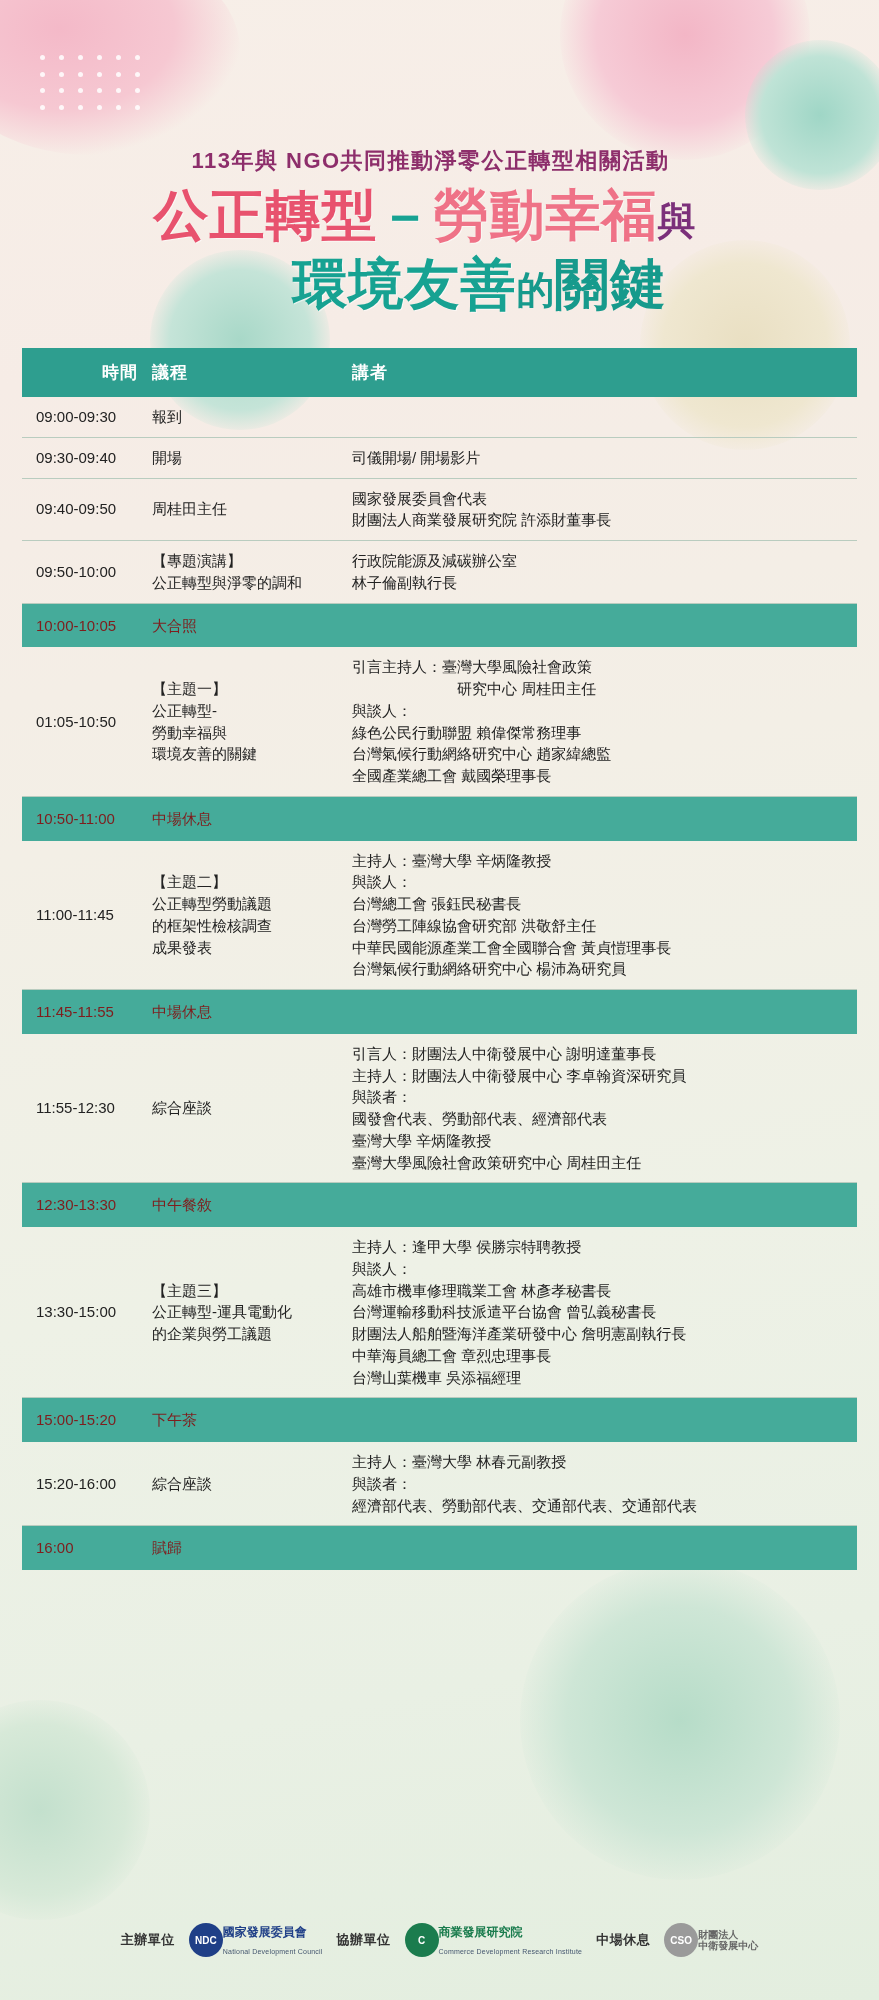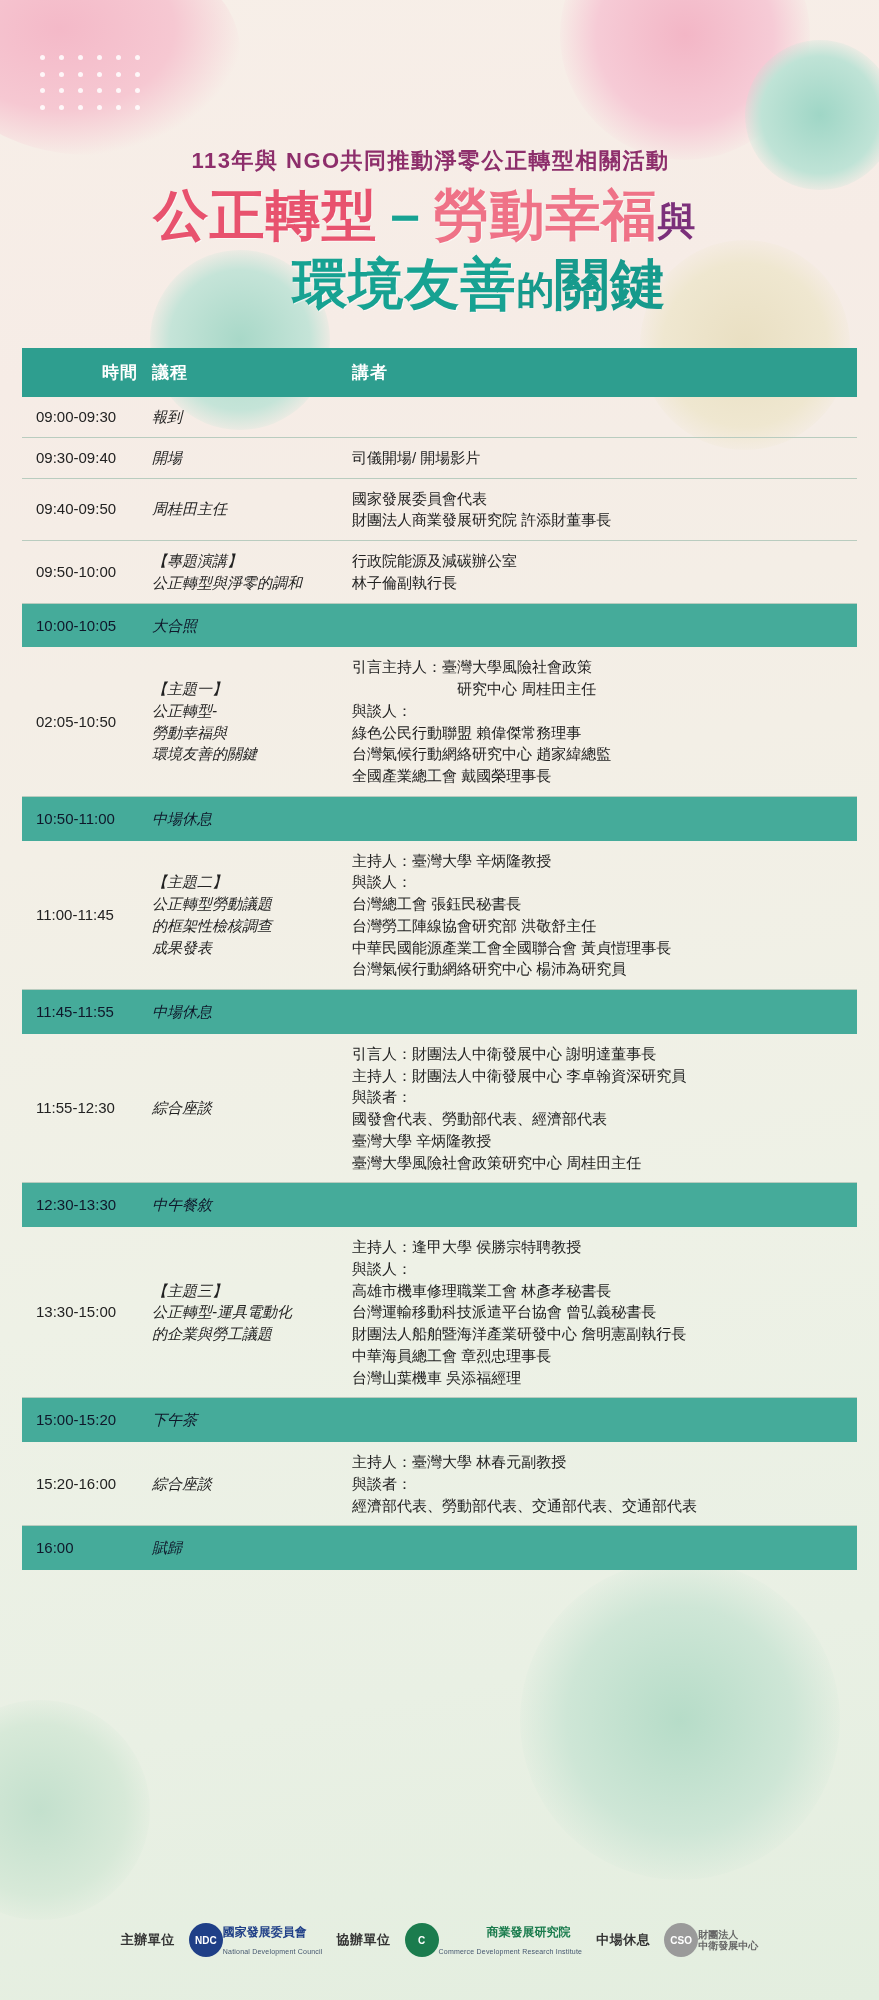--- a/index.html
+++ b/index.html
@@ -94,28 +94,28 @@
   .agenda td {
     font-size: 15px;
     color: #222;
     padding: 9px 0 9px 14px;
     vertical-align: middle;
     border-bottom: 1px solid #b9ccbf;
     line-height: 1.45;
   }
   .agenda tr.band td {
     background: #45ab9a;
-    color: #0f172a;
+    color: #7f1d1d;
     border-bottom: none;
     padding-top: 11px; padding-bottom: 11px;
     font-size: 15px;
   }
   .agenda tr.band td.time-cell { font-size: 15px; }
   td.time-cell { width: 116px; white-space: nowrap; }
-  td.topic-cell { width: 200px; font-style: italic; }
+  td.topic-cell { width: 200px; }
   td.speaker-cell { padding-left: 14px; }
 
   
   .footer {
     position: absolute;
     left: 0; bottom: 16px;
     width: 879px;
     padding: 0 0 26px 0;
     display: flex;
     align-items: center;
@@ -127,21 +127,21 @@
   .logo-mark {
     width: 34px; height: 34px; border-radius: 50%;
     display: flex; align-items: center; justify-content: center;
     color: #fff; font-size: 10px; font-weight: bold;
   }
   .lm-ndc { background: #1f3f87; }
   .lm-cdri { background: #1b7c4e; }
   .lm-cso { background: #9a9a9a; }
   .logo-txt-main { font-size: 12px; font-weight: bold; color: #1f3f87; line-height: 1.1; }
   .logo-txt-sub { font-size: 7px; color: #44566f; line-height: 1.1; letter-spacing: .2px; }
-  .logo-txt-main.green { color: #1b7c4e; margin-left: 48px; }
+  .logo-txt-main.green { color: #1b7c4e; }
   .logo-txt-main.grey { color: #666; font-size: 10px; }
 </style>
 </head>
 <body>
 
 <div id="poster">
 
   <div class="blob b1"></div>
   <div class="blob b2"></div>
   <div class="blob b3"></div>
@@ -214,21 +214,21 @@
           <td class="time-cell">09:50-10:00</td>
           <td class="topic-cell">【專題演講】<br>公正轉型與淨零的調和</td>
           <td class="speaker-cell">行政院能源及減碳辦公室<br>林子倫副執行長</td>
         </tr>
         <tr class="band">
           <td class="time-cell">10:00-10:05</td>
           <td class="topic-cell">大合照</td>
           <td class="speaker-cell"></td>
         </tr>
         <tr>
-          <td class="time-cell">02:05-10:50</td>
+          <td class="time-cell">01:05-10:50</td>
           <td class="topic-cell">【主題一】<br>公正轉型-<br>勞動幸福與<br>環境友善的關鍵</td>
           <td class="speaker-cell">引言主持人：臺灣大學風險社會政策<br>　　　　　　　研究中心 周桂田主任<br>與談人：<br>綠色公民行動聯盟 賴偉傑常務理事<br>台灣氣候行動網絡研究中心 趙家緯總監<br>全國產業總工會 戴國榮理事長</td>
         </tr>
         <tr class="band">
           <td class="time-cell">10:50-11:00</td>
           <td class="topic-cell">中場休息</td>
           <td class="speaker-cell"></td>
         </tr>
         <tr>
           <td class="time-cell">11:00-11:45</td>

